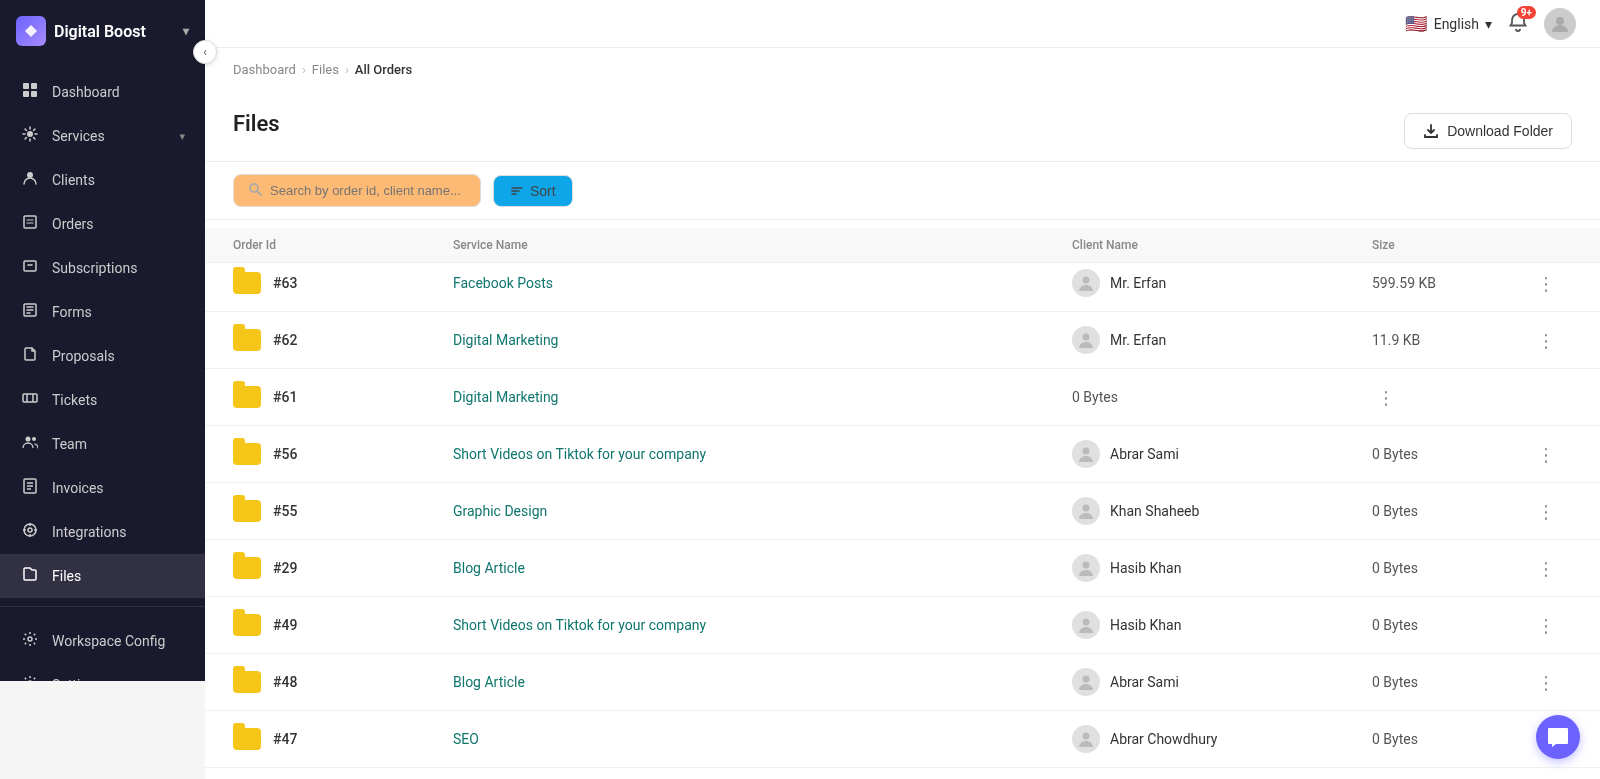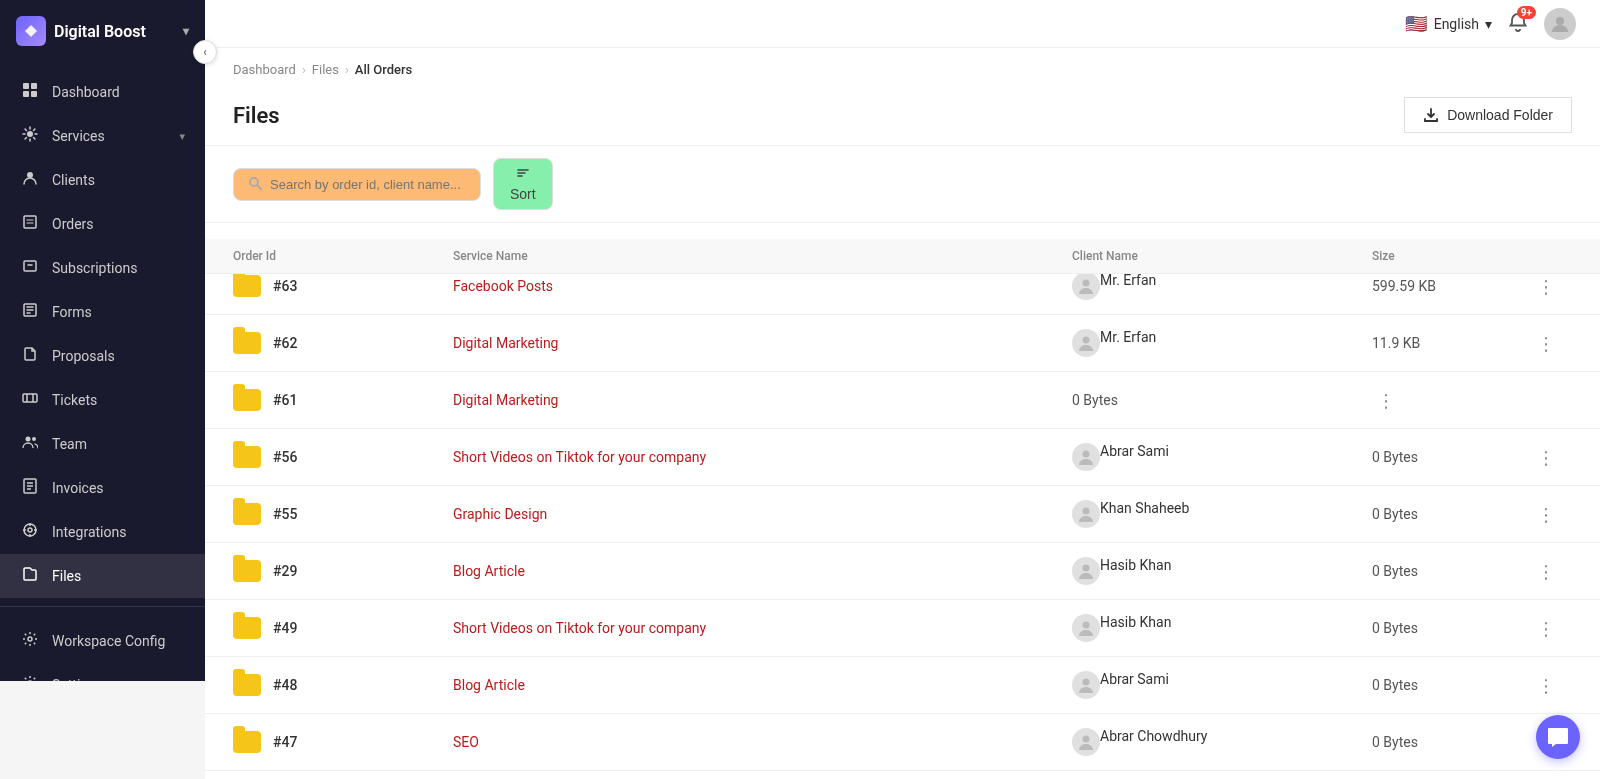--- a/index.html
+++ b/index.html
@@ -160,26 +160,27 @@
     .page-title {
       font-size: 22px;
       font-weight: 600;
       color: #222;
     }
     .download-btn {
       display: flex;
       gap: 8px;
       padding: 9px 18px;
       border: 1px solid #ddd;
-      border-radius: 0;
+      border-radius: 8px;
       background: #fff;
       cursor: pointer;
       font-size: 14px;
       color: #333;
       font-weight: 500;
+      margin-top: 16px;
     }
 
     
     .toolbar {
       display: flex;
       align-items: center;
       gap: 12px;
       padding: 12px 28px;
       border-bottom: 1px solid #eee;
     }
@@ -202,43 +203,42 @@
       background: transparent;
     }
     .search-icon-char { color: #aaa; font-size: 14px; }
     .sort-btn {
       display: flex;
       align-items: center;
       gap: 6px;
       padding: 7px 16px;
       border: 1px solid #ddd;
       border-radius: 8px;
-      background: #86efac;
+      background: #0ea5e9;
       cursor: pointer;
       font-size: 14px;
       color: #444;
-      flex-direction: column;
     }
 
     
     .table-container {
       flex: 1;
       overflow-y: auto;
     }
     .table-header {
       display: grid;
       grid-template-columns: 220px 1fr 300px 160px 40px;
       padding: 10px 28px;
       background: #f8f8f8;
       font-size: 12px;
       color: #888;
       font-weight: 500;
       border-bottom: 1px solid #eee;
       position: sticky;
-      top: 16px;
+      top: 8px;
       z-index: 2;
     }
     .table-row {
       display: grid;
       grid-template-columns: 220px 1fr 300px 160px 40px;
       padding: 14px 28px;
       align-items: center;
       border-bottom: 1px solid #f0f0f0;
       font-size: 14px;
       color: #333;
@@ -262,35 +262,36 @@
       position: absolute;
       top: -5px;
       left: 0;
       width: 12px;
       height: 6px;
       background: #f5c518;
       border-radius: 3px 3px 0 0;
     }
     .client-cell {
       display: flex;
-      align-items: flex-start;
+      align-items: center;
+      gap: 10px;
     }
     .client-avatar {
       width: 28px;
       height: 28px;
       border-radius: 50%;
       background: #e0e0e0;
       display: flex;
       align-items: center;
       justify-content: center;
       font-size: 14px;
       color: #aaa;
       flex-shrink: 0;
     }
-    .service-link { color: #b91c1c; cursor: pointer; }
+    .service-link { color: #0f766e; cursor: pointer; }
     .size-text { color: #555; }
     .more-btn {
       display: flex;
       align-items: center;
       justify-content: center;
       cursor: pointer;
       color: #888;
       font-size: 18px;
       width: 28px;
       height: 28px;

